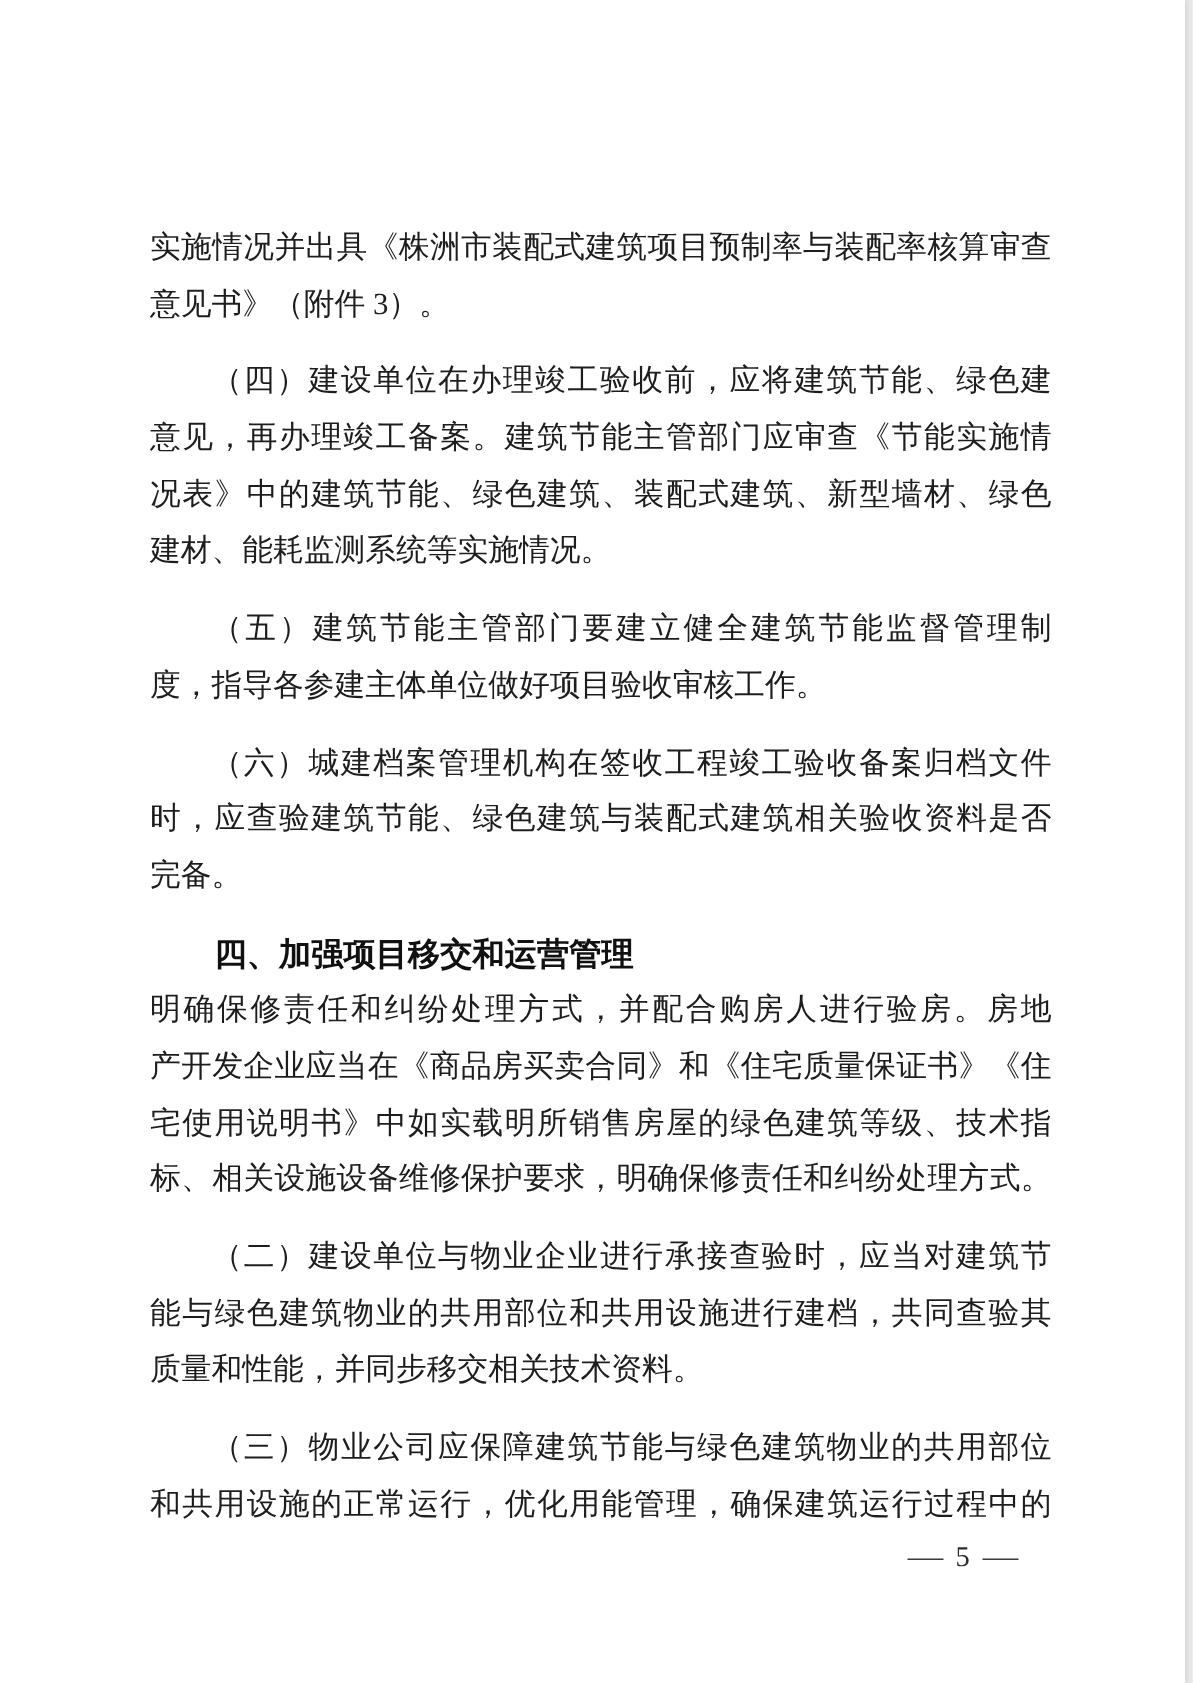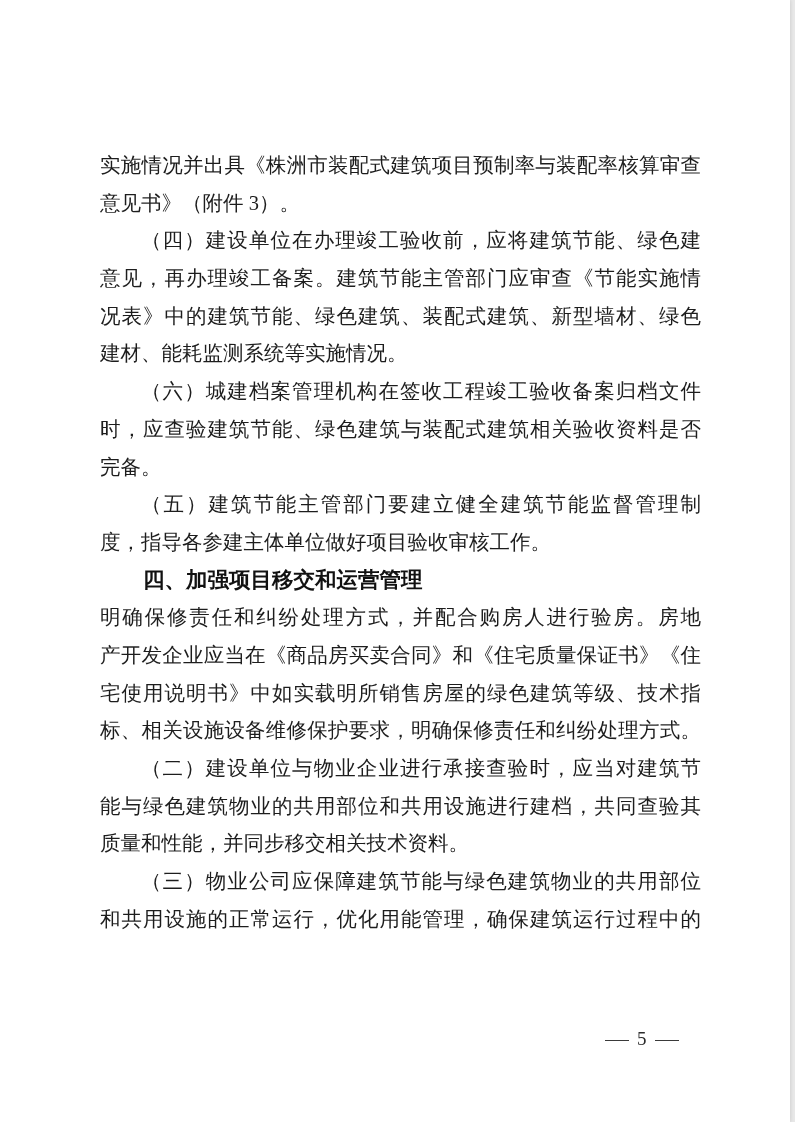--- a/index.html
+++ b/index.html
@@ -32,20 +32,21 @@
     height: 37.7px;
     line-height: 37.7px;
     text-align: justify;
     overflow: hidden;
   }
   .line.fill {
     text-align-last: justify;
   }
   .line.indent {
     text-indent: 2em;
+    margin-top: 14px;
   }
   .heading .line {
     font-family: "Liberation Sans", sans-serif;
     font-weight: 700;
     font-size: 21.5px;
     color: #111111;
     text-align-last: auto;
   }
   .page-number {
     position: absolute;
@@ -82,27 +83,27 @@
         <div class="line fill">实施情况并出具《株洲市装配式建筑项目预制率与装配率核算审查</div>
         <div class="line">意见书》（附件 3）。</div>
       </div>
       <div class="para paragraph">
         <div class="line fill indent">（四）建设单位在办理竣工验收前，应将建筑节能、绿色建</div>
         <div class="line fill">意见，再办理竣工备案。建筑节能主管部门应审查《节能实施情</div>
         <div class="line fill">况表》中的建筑节能、绿色建筑、装配式建筑、新型墙材、绿色</div>
         <div class="line">建材、能耗监测系统等实施情况。</div>
       </div>
       <div class="para paragraph">
+        <div class="line fill indent">（五）建筑节能主管部门要建立健全建筑节能监督管理制</div>
+        <div class="line">度，指导各参建主体单位做好项目验收审核工作。</div>
+      </div>
+      <div class="para paragraph">
         <div class="line fill indent">（六）城建档案管理机构在签收工程竣工验收备案归档文件</div>
         <div class="line fill">时，应查验建筑节能、绿色建筑与装配式建筑相关验收资料是否</div>
         <div class="line">完备。</div>
-      </div>
-      <div class="para paragraph">
-        <div class="line fill indent">（五）建筑节能主管部门要建立健全建筑节能监督管理制</div>
-        <div class="line">度，指导各参建主体单位做好项目验收审核工作。</div>
       </div>
       <div class="para heading">
         <div class="line indent">四、加强项目移交和运营管理</div>
       </div>
       <div class="para paragraph">
         <div class="line fill">明确保修责任和纠纷处理方式，并配合购房人进行验房。房地</div>
         <div class="line fill">产开发企业应当在《商品房买卖合同》和《住宅质量保证书》《住</div>
         <div class="line fill">宅使用说明书》中如实载明所销售房屋的绿色建筑等级、技术指</div>
         <div class="line fill">标、相关设施设备维修保护要求，明确保修责任和纠纷处理方式。</div>
       </div>

